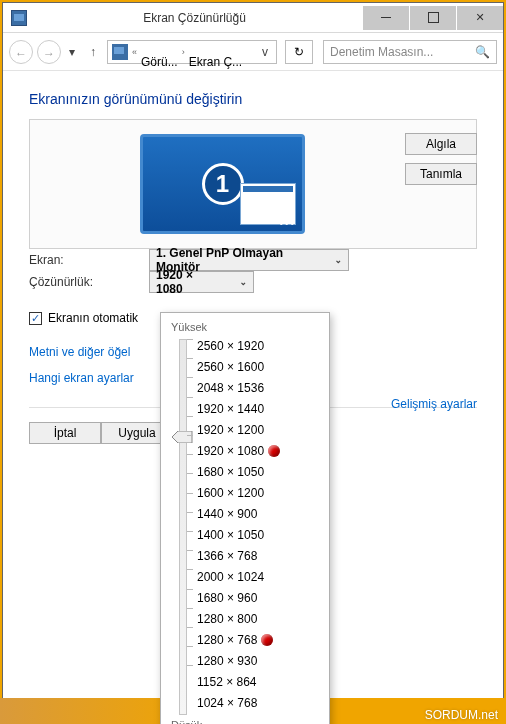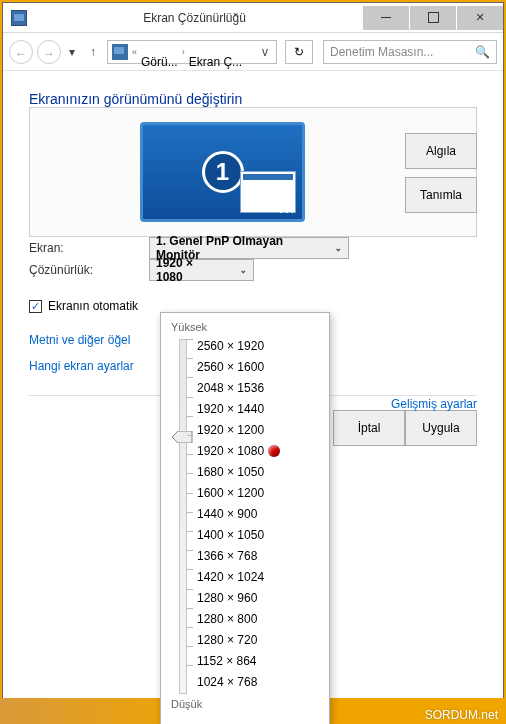--- a/index.html
+++ b/index.html
@@ -21,42 +21,42 @@
   .nav-up { width:20px; text-align:center; color:#444; }
   .addrbar { flex:1; height:24px; border:1px solid #bdbdbd; display:flex; align-items:center; padding:0 4px; gap:4px; max-width: 210px;}
   .addrbar .ic { width:16px; height:16px; background:#3b6ea5; position:relative; }
   .addrbar .ic::after{content:"";position:absolute;top:3px;left:2px;width:10px;height:7px;background:#6aa0d8;}
   .crumb { white-space:nowrap; overflow:hidden; text-overflow:ellipsis;margin-top:20px; }
   .chev { color:#666; font-size:9px; }
   .addrdrop { color:#444; padding:0 4px; }
   .refresh { width:28px; height:24px; border:1px solid #bdbdbd; display:flex; align-items:center; justify-content:center; margin-left:4px; }
   .searchbox { flex:1; height:24px; border:1px solid #bdbdbd; margin-left:6px; display:flex; align-items:center; padding:0 6px; color:#888; }
   .content { flex:1; padding: 20px 26px 10px 26px; position:relative; }
-  .heading { color:#003399; font-size:14px; margin-bottom: 0; }
+  .heading { color:#003399; font-size:14px; margin-bottom: 12px; }
   .preview-box { border:1px solid #d0d0d0; background:#fbfbfb; height:130px; display:flex; align-items:center; padding-left:110px; gap:20px; }
   .monitor { width:165px; height:100px; background:linear-gradient(#1f6fc1,#0d4e9a); border:3px solid #4389cf; border-radius:4px; position:relative; display:flex; align-items:center; justify-content:center; }
   .monitor .num { width:42px; height:42px; border-radius:50%; background:#0d4a8f; border:3px solid #fff; color:#fff; font-size:24px; font-weight:bold; display:flex; align-items:center; justify-content:center; }
   .monitor .thumb { position:absolute; right:6px; bottom:6px; width:56px; height:42px; background:#fff; border:1px solid #7aa7d4;}
   .monitor .thumb::before{content:"";position:absolute;top:2px;left:2px;right:2px;height:6px;background:#2d6fb5;}
   .monitor .dots { position:absolute; right:6px; bottom:2px; color:#fff; font-size:10px; letter-spacing:2px;}
   .btns-col { position:absolute; right:26px; top:62px; display:flex; flex-direction:column; gap:8px; }
-  .wbtn { min-width:72px; height:36px; border:1px solid #acacac; background:#efefef; padding:0 12px; display:flex; align-items:center; justify-content:center; }
+  .wbtn { min-width:72px; height:22px; border:1px solid #acacac; background:#efefef; padding:0 12px; display:flex; align-items:center; justify-content:center; }
   .form-row { display:flex; align-items:center; }
   .form-label { width:120px; color:#333; }
   .combo { height:22px; border:1px solid #acacac; background:#efefef; display:flex; align-items:center; padding:0 6px; justify-content:space-between; gap:20px;font-weight:bold; }
   .combo.wide { width:200px; }
   .combo.narrow { width:105px; }
   .combo .dd { color:#444; font-size:9px; }
   .chk-row { margin-top:18px; display:flex; align-items:center; gap:6px; }
   .chk { width:13px; height:13px; border:1px solid #333; display:flex; align-items:center; justify-content:center; color:#1a5fb4; font-size:11px; line-height:1; }
   .link { color:#0066cc; cursor:pointer; }
   .adv-link { position:absolute; right:26px; top:326px; }
   .links-col { margin-top:20px; display:flex; flex-direction:column; gap:12px; }
   .sep { border-top:1px solid #e0e0e0; margin-top:22px; }
-  .action-row { display:flex; justify-content:flex-end; margin-top:14px; }
+  .action-row { display:flex; margin-top:14px; }
   .footer-brand { position:absolute; right:8px; bottom:2px; color:#fff; font-size:12px; text-shadow:0 0 3px rgba(0,0,0,.3);margin-top:28px;}
   .footer-curve { position:absolute; left:0; right:0; bottom:0; height:26px; background:linear-gradient(90deg,#d99a3b,#f0a500 40%);}
   
   .popup { position:absolute; left:160px; top:312px; width:170px; background:#fff; border:1px solid #b0b0b0; box-shadow:2px 3px 8px rgba(0,0,0,.25); padding:6px 8px 10px 8px; z-index:50;}
   .popup .lbl { color:#666; font-size:11px; margin:2px 0 4px 2px;}
   .popup .track { position:absolute; left:18px; top:26px; bottom:30px; width:8px; background:linear-gradient(#e8e8e8,#f5f5f5); border:1px solid #c4c4c4;}
   .popup .thumb { position:absolute; left:11px; top:118px; }
   .popup .thumb svg{display:block;}
   .res-list { margin-left:28px; display:flex; flex-direction:column; gap:2.5px;}
   .res-item { display:flex; align-items:center; gap:4px; height:18.5px;}
@@ -186,30 +186,34 @@
       <div class="res-item">
         <span>1440 × 900</span>
       </div>
       <div class="res-item">
         <span>1400 × 1050</span>
       </div>
       <div class="res-item">
         <span>1366 × 768</span>
       </div>
       <div class="res-item">
-        <span>1420 × 1024</span>
-      </div>
-      <div class="res-item">
-        <span>1280 × 960</span>
+        <span>2000 × 1024</span>
+      </div>
+      <div class="res-item">
+        <span>1680 × 960</span>
       </div>
       <div class="res-item">
         <span>1280 × 800</span>
       </div>
       <div class="res-item">
-        <span>1280 × 720</span>
+        <span>1280 × 768</span>
+        <span class="red-dot"></span>
+      </div>
+      <div class="res-item">
+        <span>1280 × 930</span>
       </div>
       <div class="res-item">
         <span>1152 × 864</span>
       </div>
       <div class="res-item">
         <span>1024 × 768</span>
       </div>
     </div>
   <div class="lbl" style="margin-top:6px">Düşük</div>
 <div class="tick" style="top: 26px;"></div>

